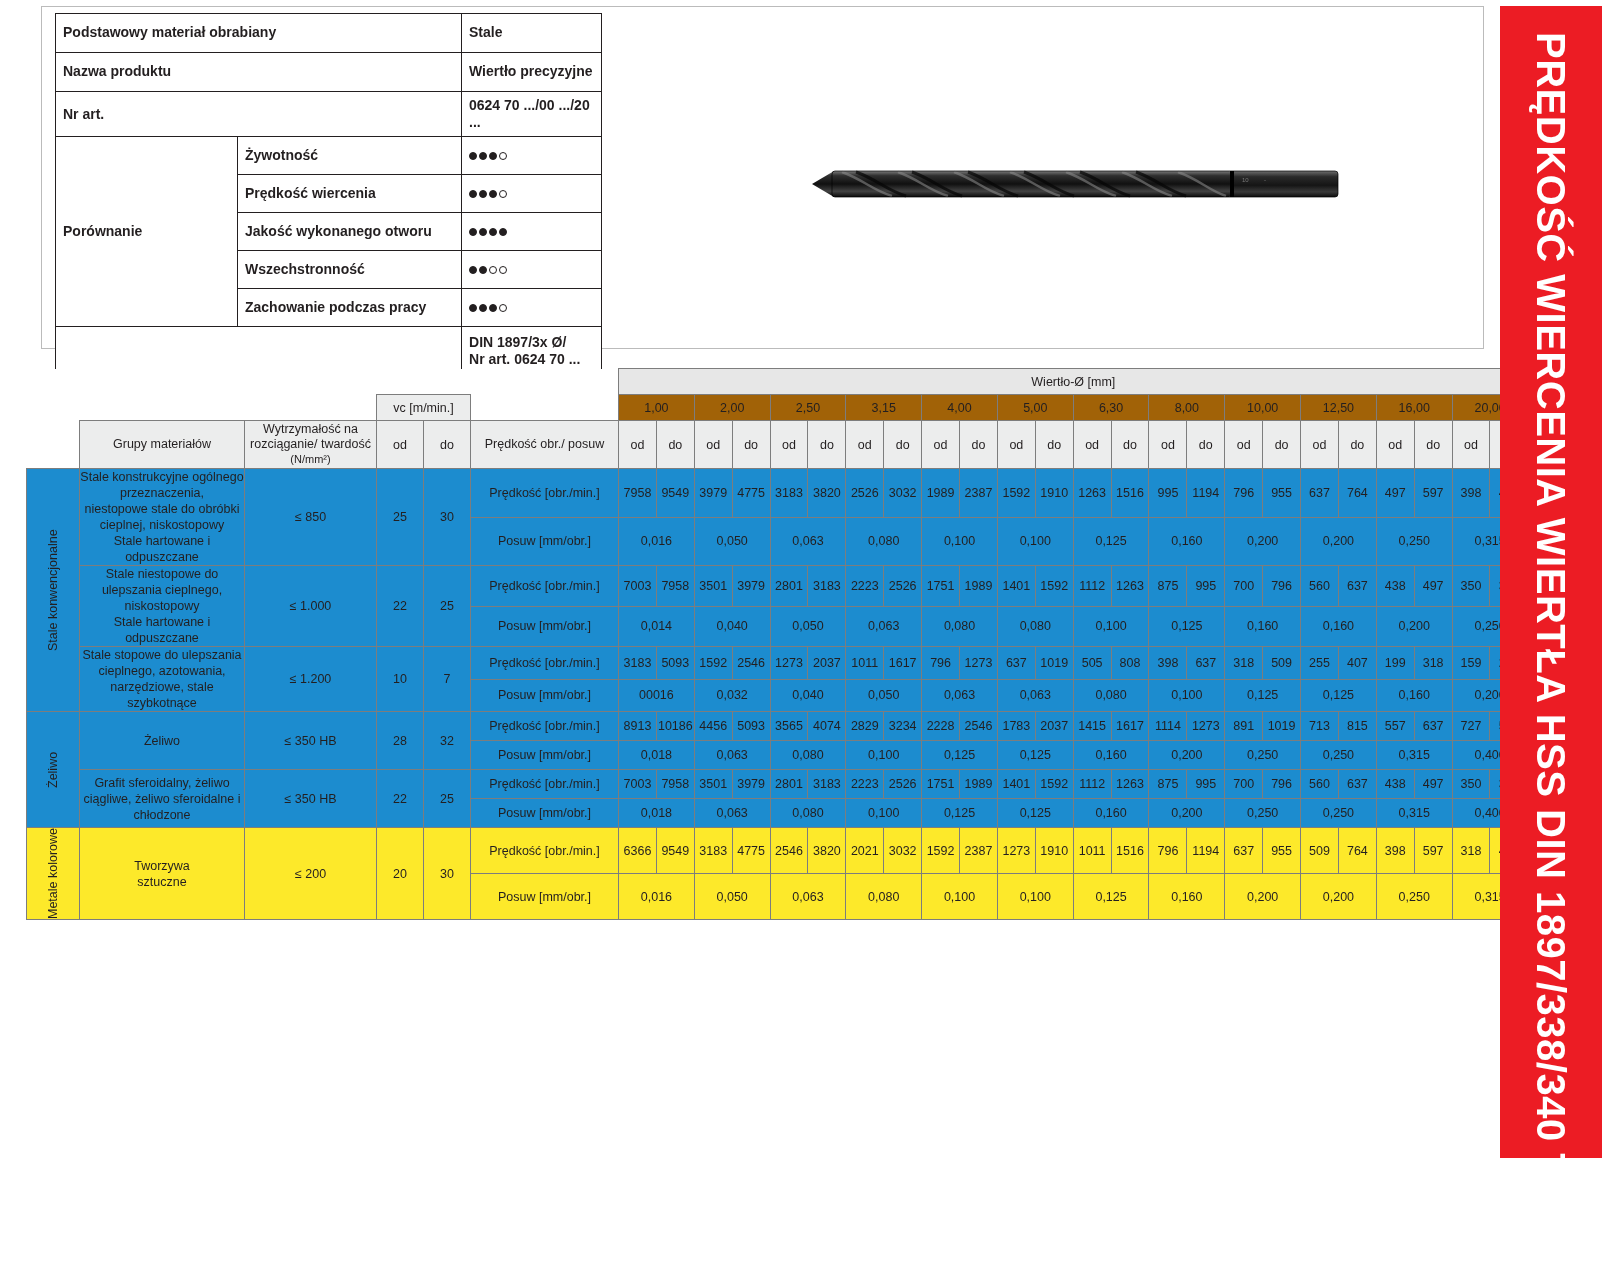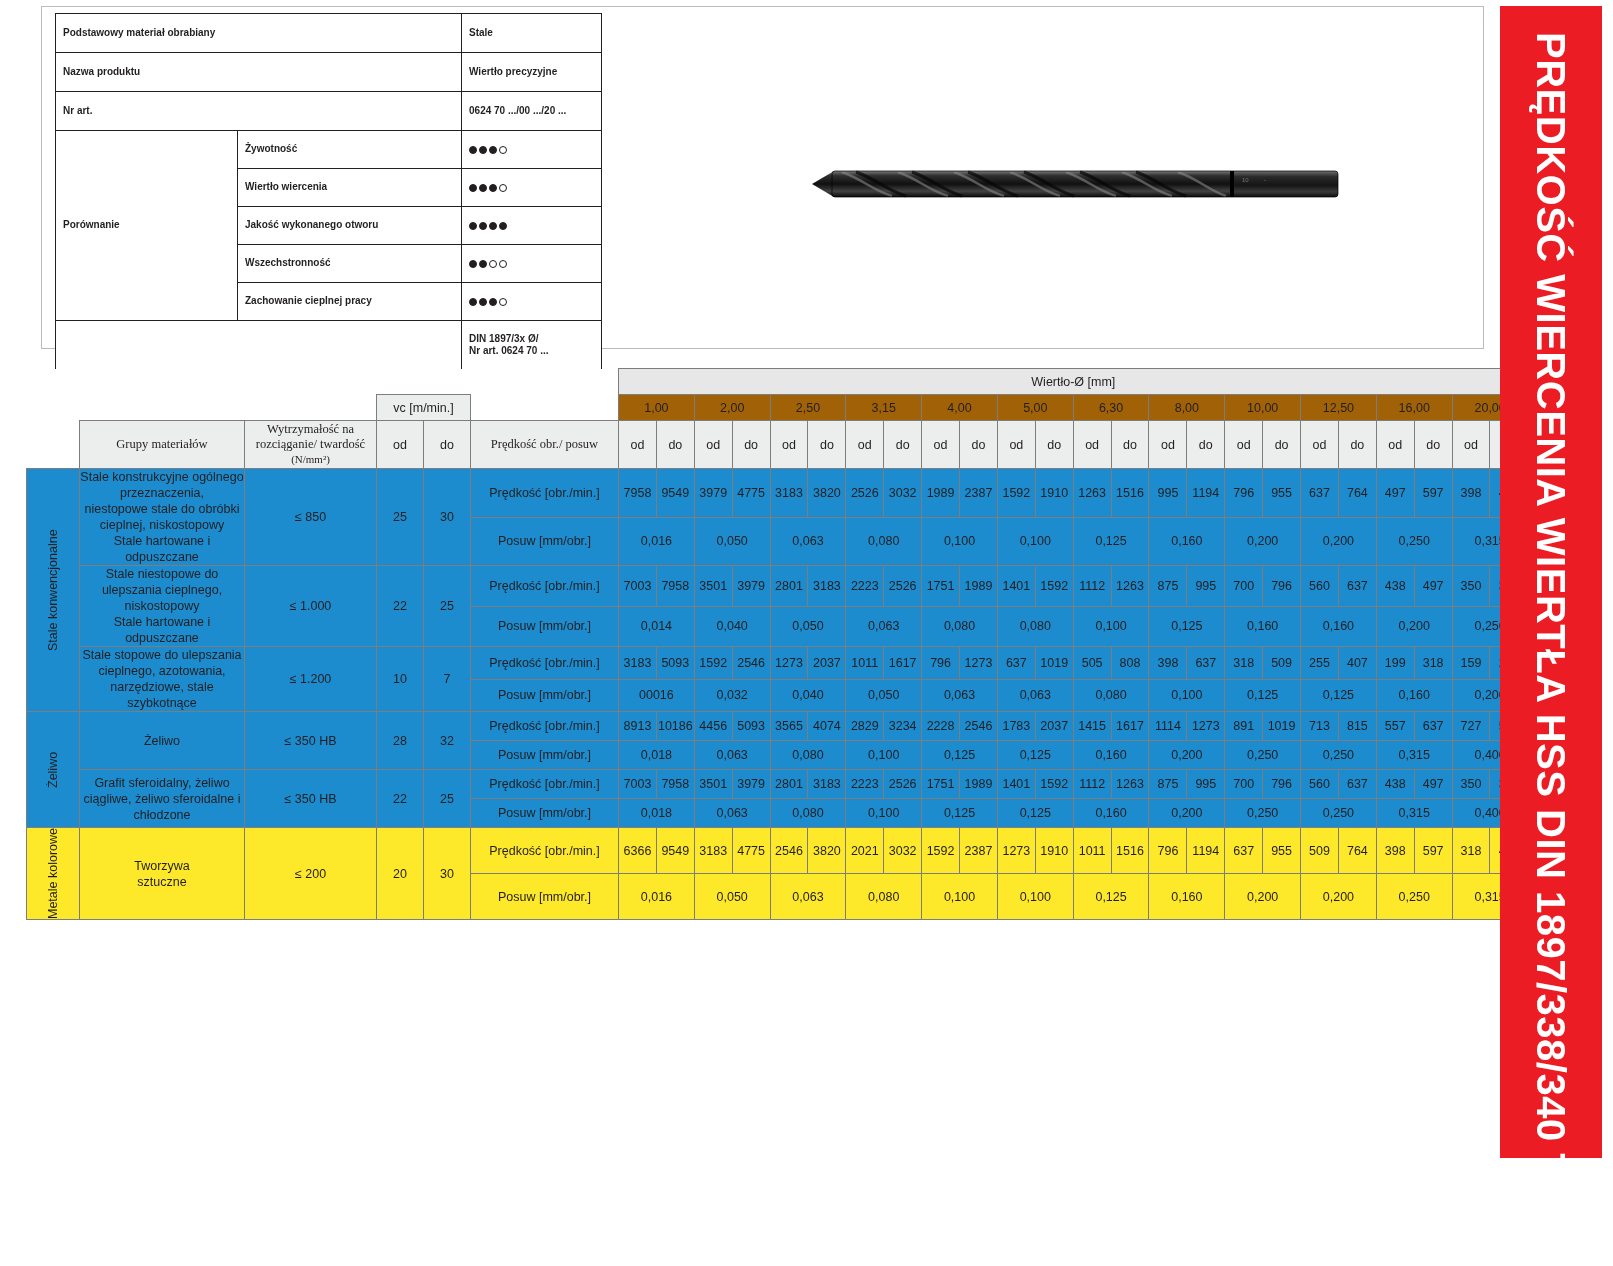--- a/index.html
+++ b/index.html
@@ -26,21 +26,21 @@
   }
   table.info {
     position: absolute;
     left: 13px; top: 6px;
     width: 546px;
     border-collapse: collapse;
     table-layout: fixed;
   }
   table.info td {
     border: 1px solid #231f20;
-    font-size: 10px;
+    font-size: 14px;
     font-weight: bold;
     color: #231f20;
     padding: 5px 7px;
     vertical-align: middle;
     background: #ffffff;
     line-height: 1.22;
   }
   td.shade { background: #eceded; }
   td.blue-head {
     background: #1c8ccf;
@@ -120,21 +120,20 @@
   }
 
   th.grp {
     background: #eceded;
     font-weight: bold;
     font-size: 13.5px;
     text-align: left;
     padding: 4px 6px;
     line-height: 1.2;
     vertical-align: bottom;
-    font-family: Liberation Serif, serif;
   }
   th.grp .small { font-size: 11px; font-weight: normal; }
   th.vc {
     background: #eceded;
     font-weight: bold;
     font-size: 13px;
     text-align: left;
     padding-left: 6px;
   }
 
@@ -234,21 +233,21 @@
         <tr>
           <td class="rowlabel" rowspan="5" style="vertical-align:middle">Porównanie</td>
           <td style="height:27px">Żywotność</td>
           <td class="dots">
             <span class="dotrow">
               <span class="dot full"></span><span class="dot full"></span><span class="dot full"></span><span class="dot empty"></span>
             </span>
           </td>
         </tr>
         <tr>
-          <td style="height:27px">Wiertło wiercenia</td>
+          <td style="height:27px">Prędkość wiercenia</td>
           <td class="dots">
             <span class="dotrow">
               <span class="dot full"></span><span class="dot full"></span><span class="dot full"></span><span class="dot empty"></span>
             </span>
           </td>
         </tr>
         <tr>
           <td style="height:27px">Jakość wykonanego otworu</td>
           <td class="dots">
             <span class="dotrow">
@@ -258,21 +257,21 @@
         </tr>
         <tr>
           <td style="height:27px">Wszechstronność</td>
           <td class="dots">
             <span class="dotrow">
               <span class="dot full"></span><span class="dot full"></span><span class="dot empty"></span><span class="dot empty"></span>
             </span>
           </td>
         </tr>
         <tr>
-          <td style="height:27px">Zachowanie cieplnej pracy</td>
+          <td style="height:27px">Zachowanie podczas pracy</td>
           <td class="dots">
             <span class="dotrow">
               <span class="dot full"></span><span class="dot full"></span><span class="dot full"></span><span class="dot empty"></span>
             </span>
           </td>
         </tr>
 
         <tr>
           <td class="rowlabel" colspan="2" rowspan="3" style="vertical-align:middle; line-height:1.35">Standardowa/maksymalna głębokość wiercenia (wielokrotność średnicy wiertła)/ Nr art.</td>
           <td class="din" style="height:38px; white-space:pre-line">DIN 1897/3x Ø/

